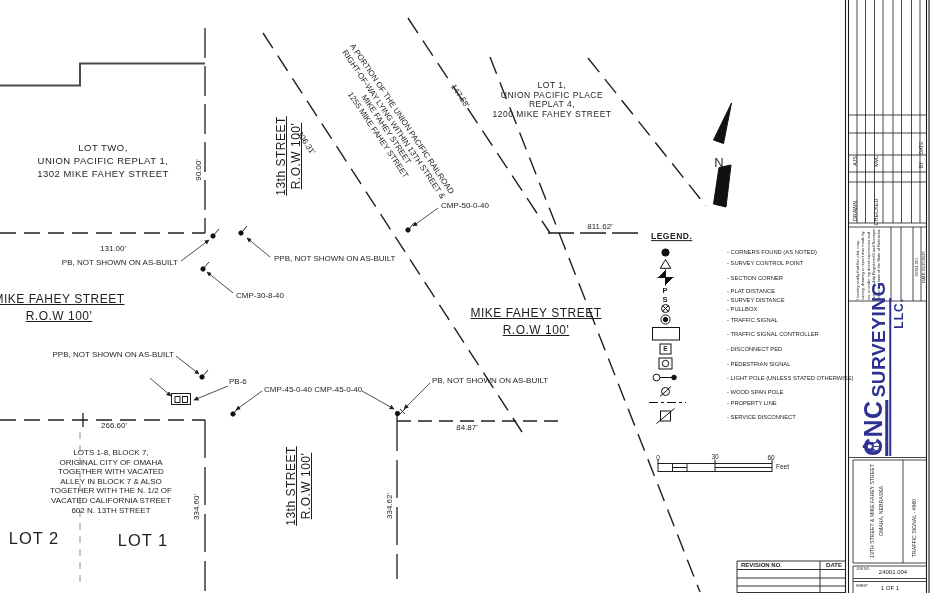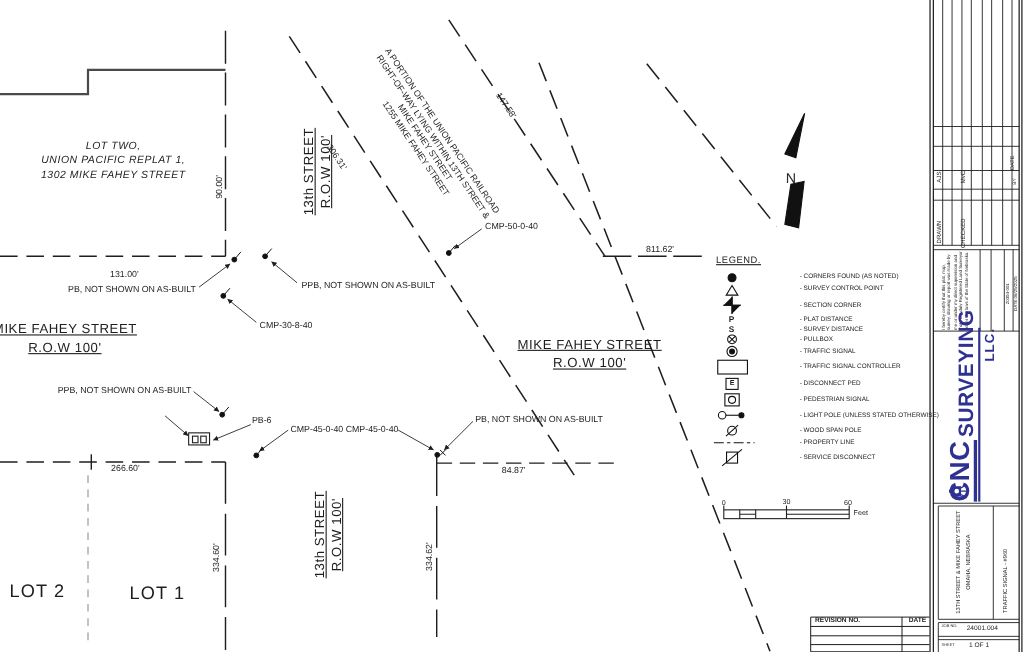--- a/index.html
+++ b/index.html
@@ -155,27 +155,38 @@
       <path d="M853,460 V563 M853,460 H926.5 M853,563 H926.5 M903,460 V563"></path>
       <path d="M853,566 H926.5 M853,578.5 H926.5 M853,581.5 H926.5 M853,566 V593"></path>
     </g>
 
     <g stroke="#1a1a1a" stroke-width="0.9" fill="none">
       <path d="M737,561 H845 M737,569.5 H845 M737,578 H845 M737,586 H845 M737,592.5 H845"></path>
       <path d="M737,561 V592.5 M820,561 V592.5"></path>
     </g>
   </svg>
 
-  <div class="L c" style="left:103px;top:146px;font-size:9.5px;line-height:13px;letter-spacing:.5px;font-style:italic;">LOT TWO,
+  <div class="L c" style="left:103px;top:160px;font-size:9.5px;line-height:13px;letter-spacing:.5px;">LOT TWO,
 UNION PACIFIC REPLAT 1,
 1302 MIKE FAHEY STREET</div>
+  <div class="L c" style="left:552px;top:100px;font-size:8.5px;line-height:9.5px;letter-spacing:.5px;">LOT 1,
+UNION PACIFIC PLACE
+REPLAT 4,
+1200 MIKE FAHEY STREET</div>
   <div class="L d56" style="left:390px;top:127px;font-size:8px;line-height:9.5px;width:185px;">A PORTION OF THE UNION PACIFIC RAILROAD
 RIGHT-OF-WAY LYING WITHIN 13TH STREET &amp;
 MIKE FAHEY STREET
 1255 MIKE FAHEY STREET</div>
+  <div class="L c" style="left:111px;top:482px;font-size:8px;line-height:9.6px;">LOTS 1-8, BLOCK 7,
+ORIGINAL CITY OF OMAHA
+TOGETHER WITH VACATED
+ALLEY IN BLOCK 7 &amp; ALSO
+TOGETHER WITH THE N. 1/2 OF
+VACATED CALIFORNIA STREET
+602 N. 13TH STREET</div>
   <div class="L c nw" style="left:34px;top:538px;font-size:16.5px;letter-spacing:1px;">LOT 2</div>
   <div class="L c nw" style="left:143px;top:540px;font-size:16.5px;letter-spacing:1px;">LOT 1</div>
 
   <div class="L r90 ul" style="left:289px;top:156px;font-size:12px;line-height:15px;letter-spacing:.5px;white-space:pre;">13th STREET
 R.O.W 100'</div>
   <div class="L r90 ul" style="left:299px;top:486px;font-size:12px;line-height:15px;letter-spacing:.5px;white-space:pre;">13th STREET
 R.O.W 100'</div>
   <div class="L c ul" style="left:59px;top:308px;font-size:12px;line-height:17px;letter-spacing:.5px;">MIKE FAHEY STREET
 R.O.W 100'</div>
   <div class="L c ul" style="left:536px;top:322px;font-size:12px;line-height:17px;letter-spacing:.5px;">MIKE FAHEY STREET
@@ -200,21 +211,21 @@
   <div class="L la" style="left:264px;top:390px;font-size:8px;">CMP-45-0-40 CMP-45-0-40</div>
   <div class="L la" style="left:432px;top:381px;font-size:8px;">PB, NOT SHOWN ON AS-BUILT</div>
 
   <div class="L c" style="left:719px;top:163px;font-size:13px;color:#2a2a2a;">N</div>
 
   <div class="L c nw" style="left:658px;top:458px;font-size:6.5px;">0</div>
   <div class="L c nw" style="left:715px;top:457px;font-size:6.5px;">30</div>
   <div class="L c nw" style="left:771px;top:458px;font-size:6.5px;">60</div>
   <div class="L la" style="left:776px;top:467px;font-size:6.5px;">Feet</div>
 
-  <div class="L la ul" style="left:651px;top:237px;font-size:8.5px;font-weight:400;letter-spacing:.5px;">LEGEND.</div>
+  <div class="L la ul" style="left:651px;top:237px;font-size:8.5px;font-weight:700;letter-spacing:.5px;">LEGEND.</div>
   <div class="L c" style="left:665px;top:291px;font-size:7.5px;font-weight:700;">P</div>
   <div class="L c" style="left:665px;top:299.5px;font-size:7.5px;font-weight:700;">S</div>
   <div class="L c" style="left:665.5px;top:349px;font-size:6.5px;font-weight:700;">E</div>
   <div class="L la" style="left:727px;top:252px;font-size:5.8px;">- CORNERS FOUND (AS NOTED)</div>
   <div class="L la" style="left:727px;top:263px;font-size:5.8px;">- SURVEY CONTROL POINT</div>
   <div class="L la" style="left:727px;top:277.5px;font-size:5.8px;">- SECTION CORNER</div>
   <div class="L la" style="left:727px;top:290.5px;font-size:5.8px;">- PLAT DISTANCE</div>
   <div class="L la" style="left:727px;top:299.5px;font-size:5.8px;">- SURVEY DISTANCE</div>
   <div class="L la" style="left:727px;top:308.5px;font-size:5.8px;">- PULLBOX</div>
   <div class="L la" style="left:727px;top:319.5px;font-size:5.8px;">- TRAFFIC SIGNAL</div>

